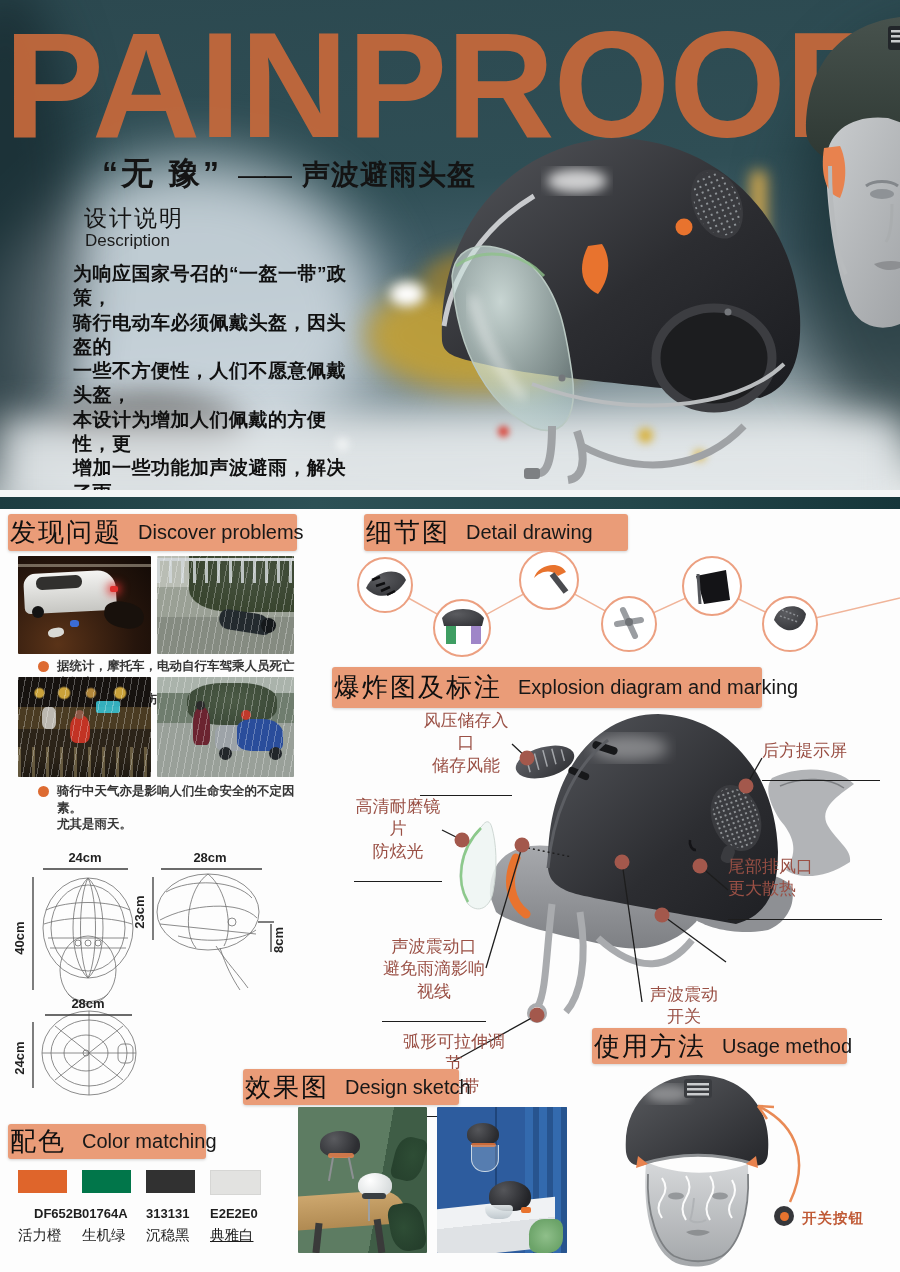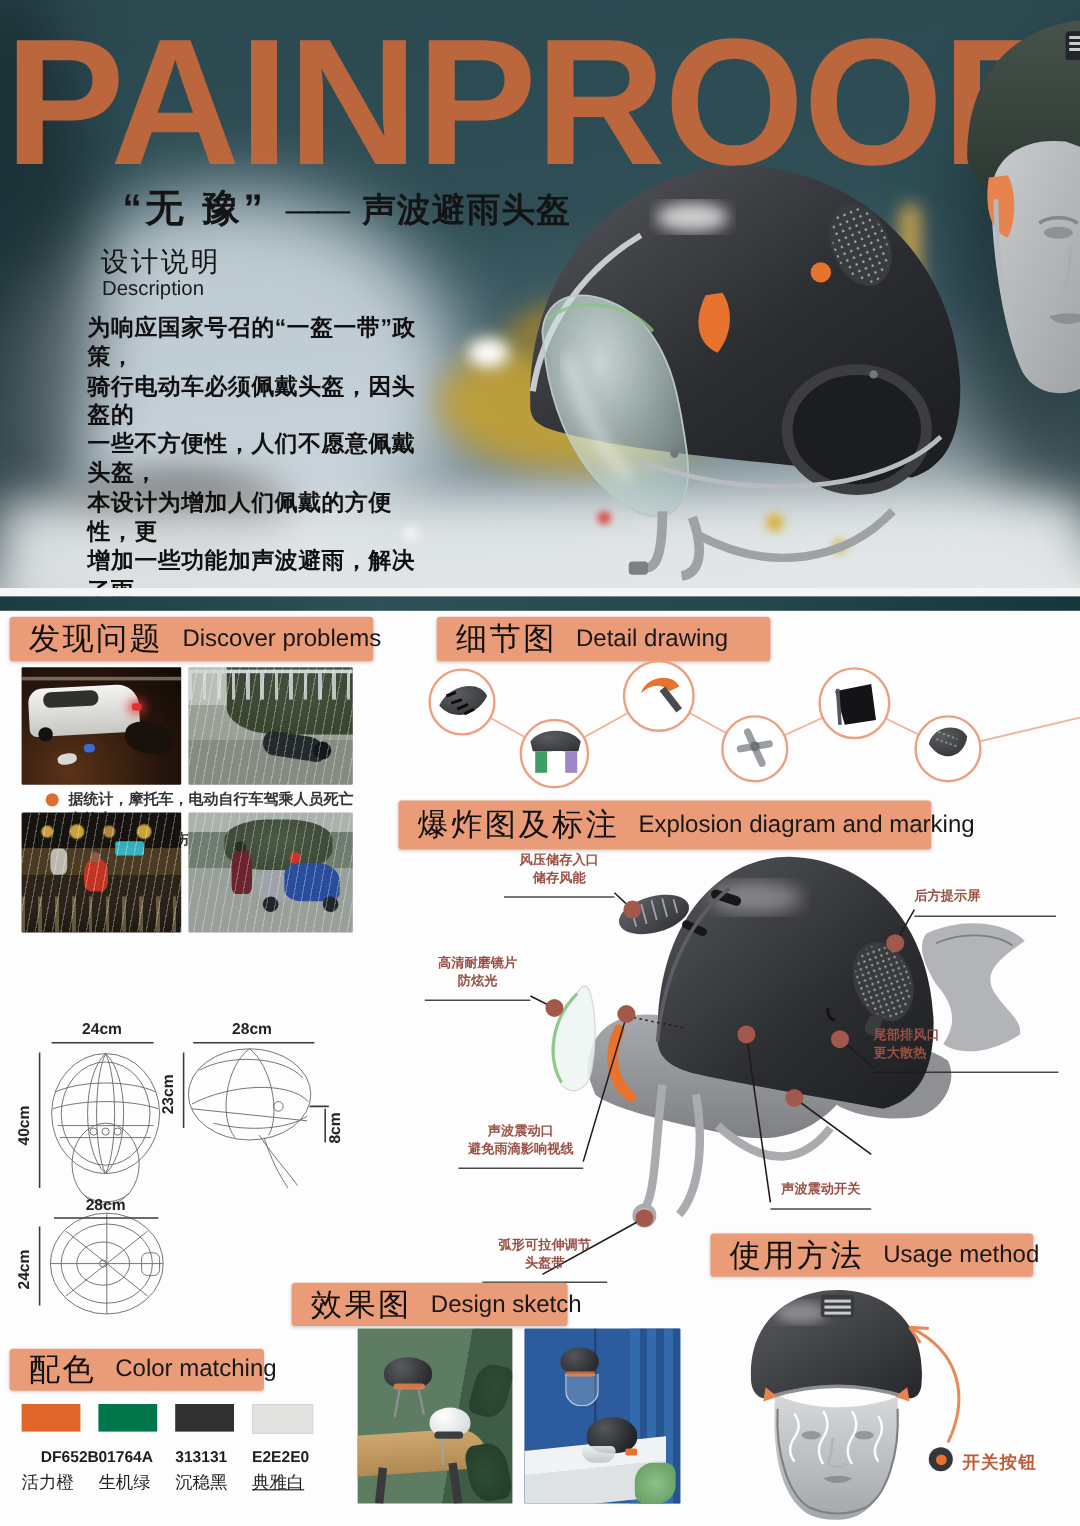--- a/index.html
+++ b/index.html
@@ -18,33 +18,33 @@
   .hero-sub .rest{font-size:28px;font-weight:600;letter-spacing:1px;}
   .design-zh{position:absolute;left:84px;top:203px;font-size:23px;color:#141414;letter-spacing:2px;}
   .design-en{position:absolute;left:85px;top:231px;font-size:17px;color:#1b1b1b;}
   .hero-desc{position:absolute;left:73px;top:262px;width:290px;font-size:19px;line-height:24.3px;
         color:#101010;font-weight:600;white-space:pre-line;letter-spacing:.5px;}
   .divider-white{position:absolute;left:0;top:490px;width:900px;height:7px;background:#f4f6f6;}
   .divider-teal{position:absolute;left:0;top:497px;width:900px;height:12px;
         background:linear-gradient(90deg,#1c3c40,#2d5156 35%,#24474b 70%,#16363a);}
   
   .sec-bar{position:absolute;background:#ea9c78;border-radius:3px;display:flex;align-items:center;
-        gap:16px;padding-left:16px;box-shadow:0 1px 3px rgba(0,0,0,.18);}
+        gap:16px;padding-left:2px;box-shadow:0 1px 3px rgba(0,0,0,.18);}
   .sec-bar .zh{font-size:26px;color:#101010;letter-spacing:2px;white-space:nowrap;}
   .sec-bar .en{font-size:20px;color:#181818;white-space:nowrap;}
   
   .photo{position:absolute;overflow:hidden;border-radius:1px;}
   .photo>div{position:absolute;}
   .rain{background:repeating-linear-gradient(100deg,rgba(255,255,255,.28) 0 1px,transparent 1px 7px);}
   .bullet{position:absolute;display:flex;gap:8px;}
   .bullet .dot{width:11px;height:11px;border-radius:50%;background:#dd6b32;margin-top:3px;flex:none;}
   .bullet .txt{font-size:12.5px;color:#353535;line-height:1.32;white-space:pre-line;font-weight:600;}
   
-  .exp-label{position:absolute;color:#9a5045;font-size:11px;line-height:1.32;font-weight:700;
-        border-bottom:1.5px solid #1d1d1d;padding-bottom:8px;white-space:pre-line;}
+  .exp-label{position:absolute;color:#9a5045;font-size:17px;line-height:1.32;font-weight:400;
+        border-bottom:1.5px solid #1d1d1d;padding-bottom:18px;white-space:pre-line;}
   .tc{text-align:center;} .tl{text-align:left;}
   
   .swatch{position:absolute;width:49px;height:23px;}
   .swatch-hex{position:absolute;font-size:13px;font-weight:bold;color:#1e1e1e;}
   .swatch-name{position:absolute;font-size:14.5px;color:#1e1e1e;}
   
   .switch-outer{position:absolute;width:20px;height:20px;border-radius:50%;background:#35363a;
         display:flex;align-items:center;justify-content:center;}
   .switch-inner{width:9px;height:9px;border-radius:50%;background:#e8732e;}
   .switch-label{position:absolute;font-size:14.5px;font-weight:bold;color:#c05a36;letter-spacing:1px;}
@@ -197,20 +197,25 @@
     <div style="left:30px;top:6px;width:90px;height:42px;background:radial-gradient(ellipse at 50% 40%,#4b5a45,#3c4a38 75%);border-radius:40%;"></div>
     <div style="left:36px;top:30px;width:17px;height:38px;background:#6b2430;border-radius:42% 42% 20% 20%;"></div>
     <div style="left:39px;top:24px;width:9px;height:9px;background:#2a2a2a;border-radius:50%;"></div>
     <div style="left:58px;top:48px;width:30px;height:26px;background:#9da3a8;border-radius:30% 40% 20% 30%;"></div>
     <div style="left:80px;top:42px;width:46px;height:32px;background:#2a4d9b;border-radius:30% 45% 20% 30%;"></div>
     <div style="left:84px;top:33px;width:10px;height:10px;background:#c0392b;border-radius:50%;"></div>
     <div style="left:62px;top:70px;width:13px;height:13px;background:#22262a;border-radius:50%;"></div>
     <div style="left:112px;top:70px;width:13px;height:13px;background:#22262a;border-radius:50%;"></div>
     <div class="rain" style="left:0;top:0;width:137px;height:100px;"></div>
   </div>
+  <div class="bullet" style="left:38px;top:783px;width:258px;">
+    <span class="dot"></span>
+    <span class="txt">骑行中天气亦是影响人们生命安全的不定因素。
+尤其是雨天。</span>
+  </div>
 
   <svg class="abs" style="left:10px;top:848px;" width="292" height="288" viewBox="0 0 292 288">
     <g stroke="#6f6f6f" stroke-width=".8" fill="none">
 
       <ellipse cx="78" cy="80" rx="45" ry="50"></ellipse>
       <ellipse cx="78" cy="80" rx="37" ry="43"></ellipse>
       <path d="M78,30 C58,48 58,112 78,130 M78,30 C98,48 98,112 78,130 M78,30 C68,50 68,110 78,130 M78,30 C88,50 88,110 78,130"></path>
       <path d="M36,62 C58,52 98,52 120,62 M34,76 C58,68 98,68 122,76"></path>
       <path d="M38,90 L118,90 M40,100 L116,100"></path>
       <circle cx="68" cy="95" r="3"></circle>

